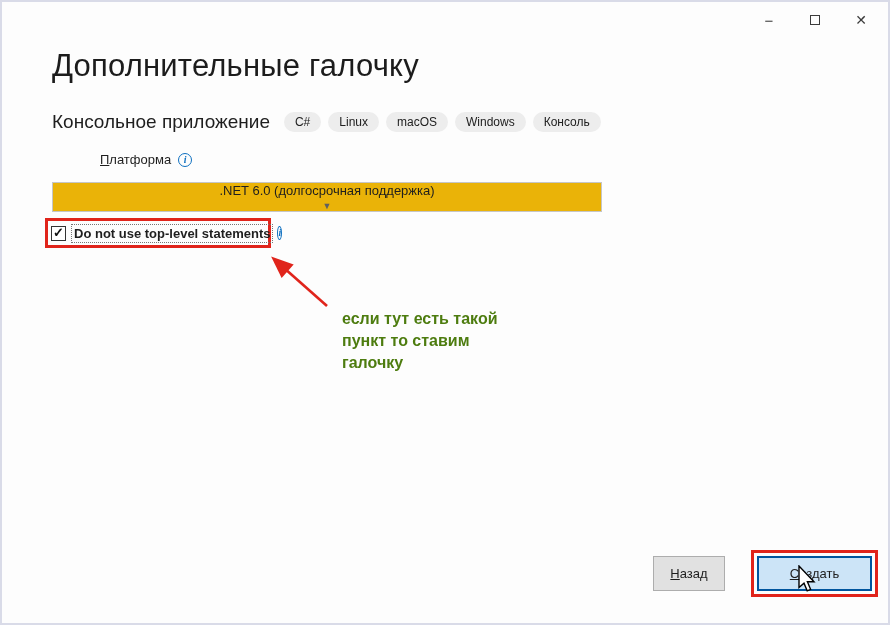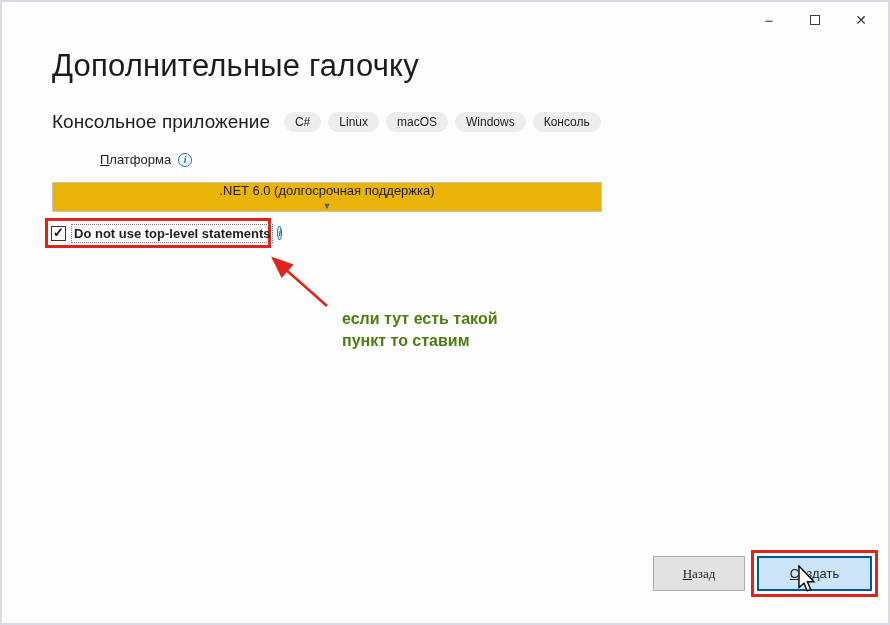--- a/index.html
+++ b/index.html
@@ -77,23 +77,23 @@
 
   
   .annot-svg { position:absolute; left:0; top:0; width:890px; height:625px; pointer-events:none; }
   .annot-note {
     position:absolute; left:340px; top:296px;
     color:#4d7c0f; font-size:16px; font-weight:bold; line-height:22px;margin-top:10px;
   }
 
   
   .btn-back {
-    position:absolute; left:651px; top:554px; width:92px; height:35px;
+    position:absolute; left:651px; top:554px; width:72px; height:35px;
     background:#e1e1e1; border:1px solid #adadad;
-    font-family:Liberation Serif, serif; font-size:13px; color:#1e1e1e; cursor:default;
+    font-family:Liberation Sans, sans-serif; font-size:13px; color:#1e1e1e; cursor:default;
   }
   .red-box-create {
     position:absolute; left:749px; top:548px; width:127px; height:47px;
     border:3px solid #e0241b;
   }
   .btn-create {
     position:absolute; left:755px; top:554px; width:115px; height:35px;
     background:#cce4f7; border:2px solid #00559e;
     font-family:"Liberation Sans", sans-serif; font-size:13px; color:#1e1e1e; cursor:default;
   }
@@ -154,20 +154,21 @@
       <marker id="arrowhead" markerWidth="9" markerHeight="8" refX="7" refY="4" orient="auto">
         <polygon points="0.5,0.5 9,4 0.5,7.5" fill="#e0241b"></polygon>
       </marker>
     </defs>
     <line x1="325" y1="304" x2="273" y2="258" stroke="#e0241b" stroke-width="2.6" marker-end="url(#arrowhead)"></line>
   </svg>
 
   <div class="annot-note">
     <div>если тут есть такой</div>
     <div>пункт то ставим</div>
+    <div>галочку</div>
   </div>
 
   <button class="btn-back"><span class="ak-u">Н</span><span>азад</span></button>
 
   <div class="red-box-create"></div>
 
   <button class="btn-create"><span class="ak-u">С</span><span>оздать</span></button>
 
   <svg class="cursor-svg" width="22" height="30" viewBox="0 0 22 30">
     <polygon points="2,1 2,22.5 7,18.2 10.2,25.8 13.6,24.3 10.4,16.8 17,16.8" fill="#ffffff" stroke="#000000" stroke-width="1.4" stroke-linejoin="miter"></polygon>

